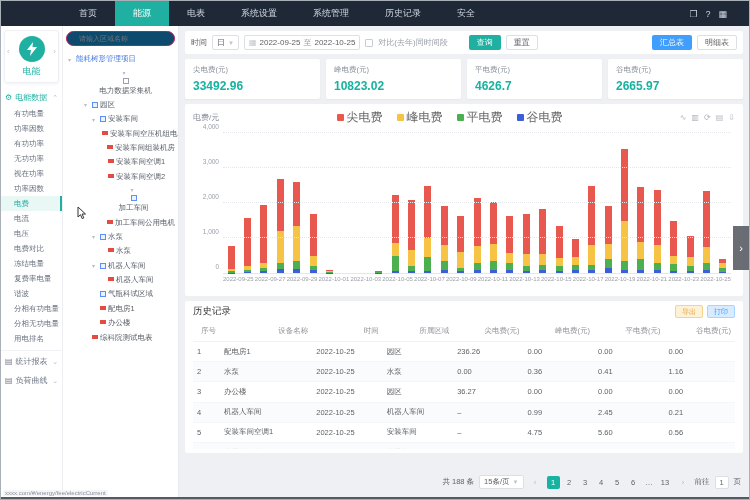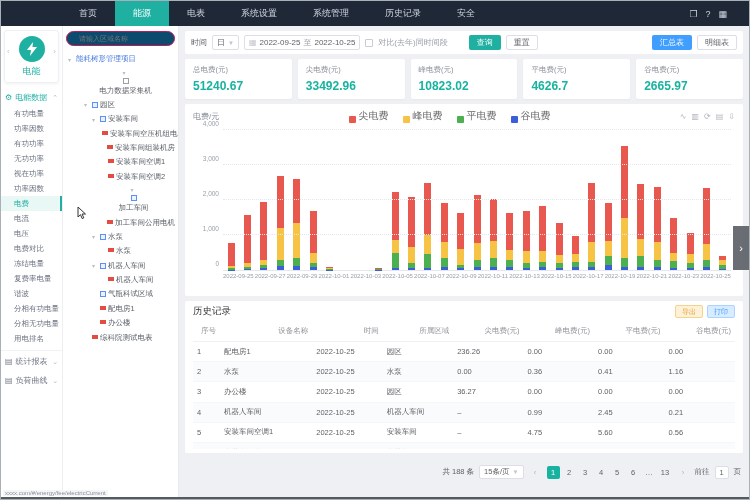--- a/index.html
+++ b/index.html
@@ -61,21 +61,21 @@
 
   .cards { display:flex; gap:6px; margin-top:5px; }
   .stat { flex:1; padding:6px 8px; box-shadow:0 1px 2px rgba(0,0,0,.04); }
   .stat .sl { font-size:7.5px; color:#8a9099; margin-bottom:4px; }
   .stat .sv { font-size:12px; font-weight:bold; color:#17b3a0; }
 
   
   .chartcard { margin-top:5px; padding:5px 8px 3px; height:192px; position:relative; }
   .chead { display:flex; align-items:center; font-size:8px; color:#8a9099; }
   .legend { display:flex; gap:14px; margin:0 auto; }
-  .litem { display:flex; align-items:flex-end; gap:3px; font-size:10px; color:#666; cursor:pointer; }
+  .litem { display:flex; align-items:center; gap:3px; font-size:12px; color:#666; cursor:pointer; }
   .lsq { width:7px; height:7px; border-radius:1px; }
   .toolbox { display:flex; gap:5px; color:#b0b4bb; font-size:8px; }
   .plotwrap { position:relative; margin:8px 4px 0 30px; height:152px; }
   .plot { position:relative; height:140px; border-bottom:1px solid #e4e7ec; display:flex; align-items:flex-end; }
   .grid { position:absolute; left:0; right:0; border-top:1px dotted #e4e7ec; }
   .ylab { position:absolute; right:100%; margin-right:4px; font-size:6.5px; color:#9aa0aa; transform:translateY(-50%); white-space:nowrap; }
   .slot { flex:1; height:140px; display:flex; align-items:flex-end; justify-content:center; }
   .bar { width:7px; display:flex; flex-direction:column-reverse; }
   .seg { width:100%; }
   .xlabs { display:flex; margin-top:2px; }
@@ -89,21 +89,21 @@
   .mini { height:13px; padding:0 6px; font-size:7px; border-radius:2px; display:flex; align-items:center; cursor:pointer; }
   .mini.yellow { background:#fdf1d8; border:1px solid #f5d38c; color:#e6a23c; }
   .mini.blue { background:#d9ecff; border:1px solid #a9d4ff; color:#409eff; }
   .tablewrap { margin-top:3px; height:128px; overflow:hidden; }
   table { width:100%; border-collapse:collapse; table-layout:fixed; }
   th { font-size:7.5px; color:#909399; font-weight:normal; text-align:right; padding:5px 4px; border-bottom:1px solid #f0f1f4; }
   td { font-size:7.5px; color:#606266; padding:4.6px 4px; border-bottom:1px solid #f5f6f8; white-space:nowrap; overflow:hidden; }
   tr.even td { background:#fafbfc; }
 
   
-  .pagerow { display:flex; justify-content:flex-end; align-items:center; gap:5px; font-size:7.5px; color:#606266; margin-top:12px; padding-right:2px; }
+  .pagerow { display:flex; justify-content:flex-end; align-items:center; gap:5px; font-size:7.5px; color:#606266; margin-top:22px; padding-right:2px; }
   .psel { border:1px solid #dcdfe6; border-radius:2px; height:14px; padding:0 4px; display:flex; align-items:center; gap:3px; background:#fff; }
   .pg { min-width:13px; height:13px; display:flex; align-items:center; justify-content:center; border-radius:2px; cursor:pointer; color:#606266; }
   .pg.active { background:#17b3a0; color:#fff; }
   .pg.arrow { color:#b0b4bb; }
   .goto-input { width:14px; height:13px; border:1px solid #dcdfe6; border-radius:2px; text-align:center; font-size:7.5px; color:#606266; display:flex; align-items:center; justify-content:center; background:#fff; }
 
   
   .next-overlay { position:absolute; right:0; top:225px; width:16px; height:44px; background:rgba(80,85,92,.85); color:#fff; display:flex; align-items:center; justify-content:center; font-size:11px; cursor:pointer; z-index:5; }
   .statusbar { position:absolute; left:2px; bottom:3px; font-size:6px; color:#8a9099; background:#f4f5f7; padding:0 2px; }
   .bottom-edge { position:absolute; left:0; right:0; bottom:0; height:2px; background:#555a61; }
@@ -295,24 +295,20 @@
       <span class="chk"></span>
       <span style="color:#9aa0aa;">对比(去年)同时间段</span>
       <div class="btn teal">查询</div>
       <div class="btn plain">重置</div>
       <div class="fspacer"></div>
       <div class="btn blue">汇总表</div>
       <div class="btn plain">明细表</div>
     </div>
 
     <div class="cards">
-        <div class="card stat">
-          <div class="sl">总电费(元)</div>
-          <div class="sv">51240.67</div>
-        </div>
         <div class="card stat">
           <div class="sl">尖电费(元)</div>
           <div class="sv">33492.96</div>
         </div>
         <div class="card stat">
           <div class="sl">峰电费(元)</div>
           <div class="sv">10823.02</div>
         </div>
         <div class="card stat">
           <div class="sl">平电费(元)</div>

